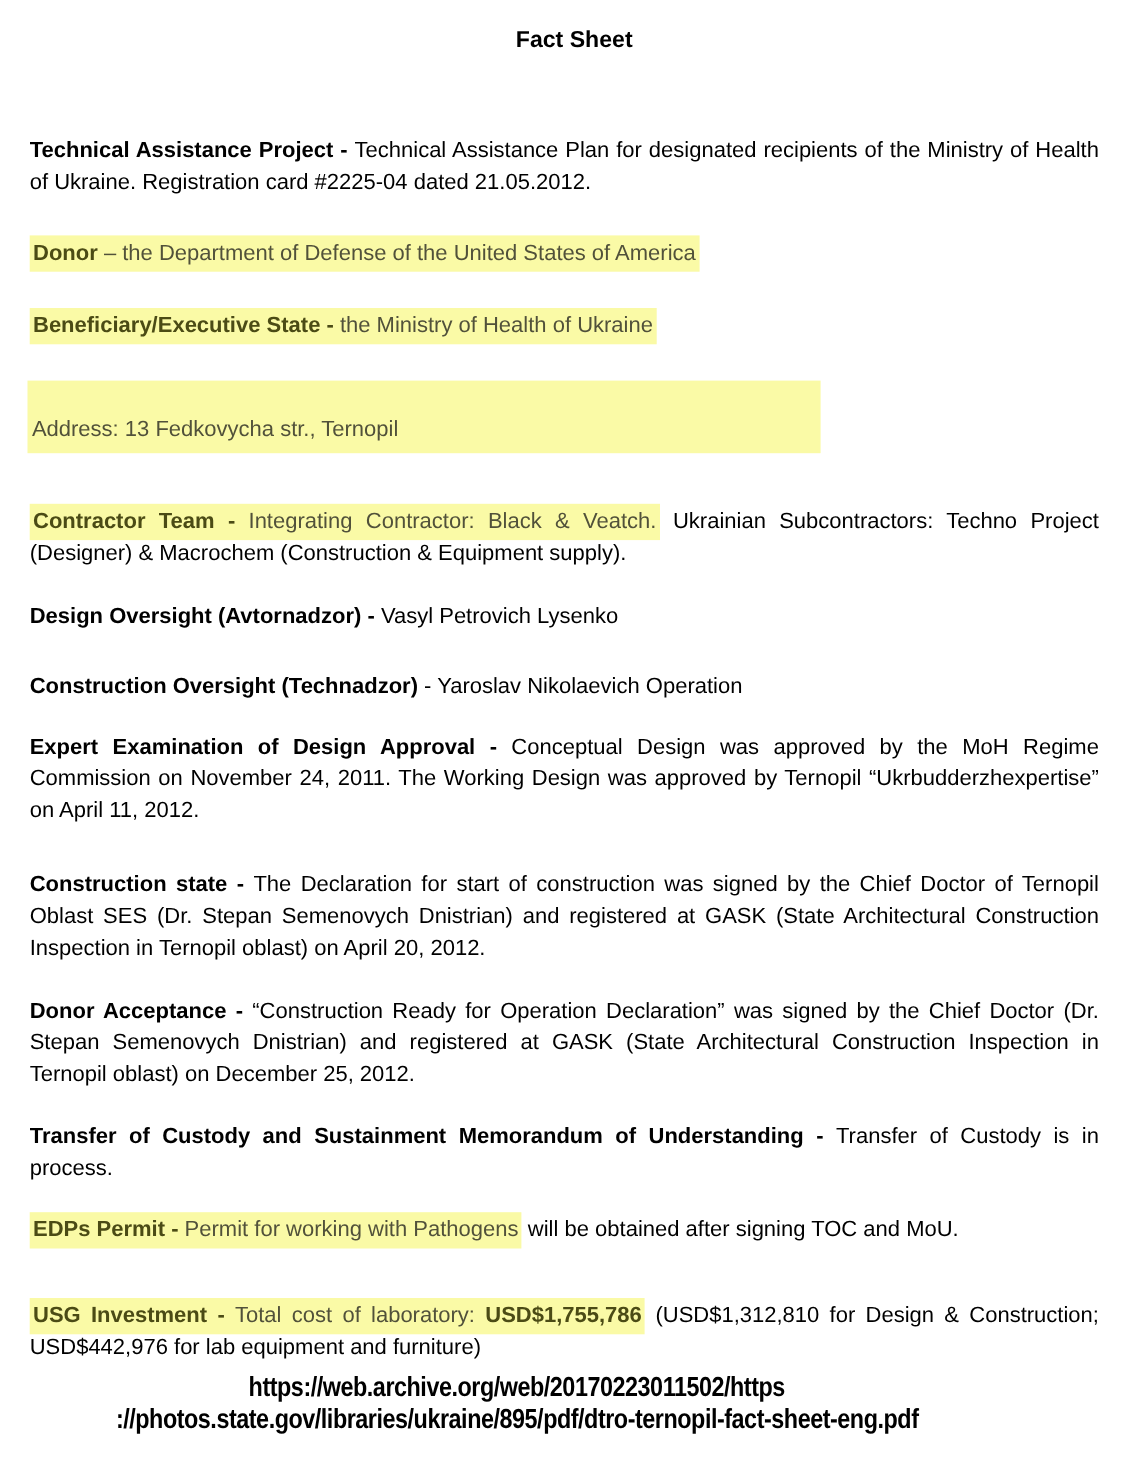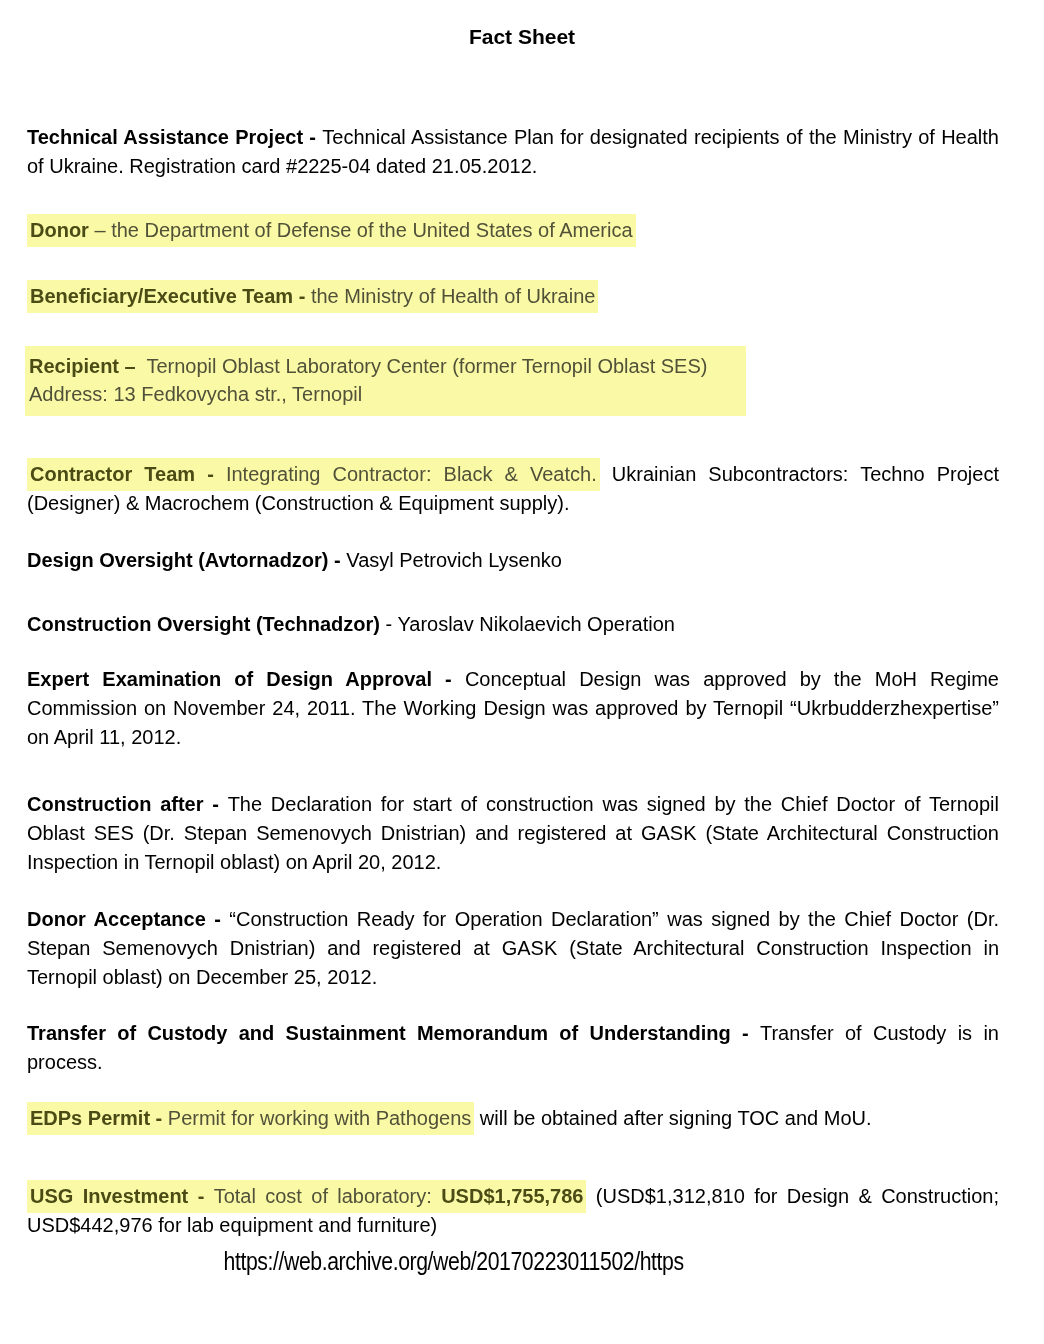--- a/index.html
+++ b/index.html
@@ -10,41 +10,41 @@
     font-family: "Liberation Sans", sans-serif;
     font-size: 20px;
     color: #000000;
     overflow: hidden;
   }
   .sec { position: absolute; left: 27px; width: 972px; line-height: 29px; }
   .justify { text-align: justify; }
   .b { font-weight: bold; }
   .hl { background: var(--highlight); padding: 5px 3px 6px 3px; }
   .olive-label { color: var(--label-olive); font-weight: bold; margin-top: 40px; }
-  .olive { color: var(--body-olive); }
+  .olive { color: var(--body-olive); margin-top: 24px; }
   #title { left: 0; width: 1044px; top: 24px; text-align: center; font-size: 21px; font-weight: bold; line-height: 26px; }
   #technical { top: 123px; }
   #donor { top: 216px; }
   #beneficiary { top: 282px; }
   #recipient {
     top: 346px; left: 25px; width: 717px;
     background: var(--highlight);
     padding: 6px 0 8px 4px;
   }
   #recipient .line { line-height: 28px; white-space: nowrap; }
   #contractor { top: 460px; }
   #design-oversight { top: 546px; }
   #construction-oversight { top: 610px; }
   #expert-examination { top: 665px; }
   #construction-permit { top: 790px; }
   #state-acceptance { top: 905px; }
   #transfer-custody { top: 1019px; }
   #edps-permit { top: 1104px; }
   #usg-investment { top: 1182px; }
-  #footer { position: absolute; left: 0; width: 908px; top: 1247px; text-align: center; font-weight: normal; }
+  #footer { position: absolute; left: 16px; width: 908px; top: 1247px; text-align: center; font-weight: bold; }
   #footer .url {
     display: inline-block;
     font-size: 25px;
     line-height: 29px;
     transform: scaleX(0.85);
     transform-origin: 50% 50%;
     white-space: nowrap;
     letter-spacing: -0.5px;
   }
 </style>
@@ -55,59 +55,59 @@
 
 <div id="technical" class="sec justify">
   <span class="b">Technical Assistance Project - </span><span>Technical Assistance Plan for designated recipients of the Ministry of Health of Ukraine. Registration card #2225-04 dated 21.05.2012.</span>
 </div>
 
 <div id="donor" class="sec">
   <span class="hl"><span class="olive-label">Donor</span><span class="olive"> – the Department of Defense of the United States of America</span></span>
 </div>
 
 <div id="beneficiary" class="sec">
-  <span class="hl"><span class="olive-label">Beneficiary/Executive Team - </span><span class="olive">the Ministry of Health of Ukraine</span></span>
+  <span class="hl"><span class="olive-label">Beneficiary/Executive State - </span><span class="olive">the Ministry of Health of Ukraine</span></span>
 </div>
 
 <div id="recipient" class="sec">
-  <div class="line"><span class="olive-label">Recipient –</span><span class="olive">&nbsp; Ternopil Oblast Laboratory Center (former Ternopil Oblast SES)</span></div>
   <div class="line olive">Address: 13 Fedkovycha str., Ternopil</div>
 </div>
 
 <div id="contractor" class="sec justify">
   <span class="hl"><span class="olive-label">Contractor Team - </span><span class="olive">Integrating Contractor: Black &amp; Veatch.</span></span><span> Ukrainian Subcontractors: Techno Project (Designer) &amp; Macrochem (Construction &amp; Equipment supply).</span>
 </div>
 
 <div id="design-oversight" class="sec">
   <span class="b">Design Oversight (Avtornadzor) - </span><span>Vasyl Petrovich Lysenko</span>
 </div>
 
 <div id="construction-oversight" class="sec">
   <span class="b">Construction Oversight (Technadzor)</span><span> - Yaroslav Nikolaevich Operation</span>
 </div>
 
 <div id="expert-examination" class="sec justify">
   <span class="b">Expert Examination of Design Approval - </span><span>Conceptual Design was approved by the MoH Regime Commission on November 24, 2011. The Working Design was approved by Ternopil “Ukrbudderzhexpertise” on April 11, 2012.</span>
 </div>
 
 <div id="construction-permit" class="sec justify">
-  <span class="b">Construction after - </span><span>The Declaration for start of construction was signed by the Chief Doctor of Ternopil Oblast SES (Dr. Stepan Semenovych Dnistrian) and registered at GASK (State Architectural Construction Inspection in Ternopil oblast) on April 20, 2012.</span>
+  <span class="b">Construction state - </span><span>The Declaration for start of construction was signed by the Chief Doctor of Ternopil Oblast SES (Dr. Stepan Semenovych Dnistrian) and registered at GASK (State Architectural Construction Inspection in Ternopil oblast) on April 20, 2012.</span>
 </div>
 
 <div id="state-acceptance" class="sec justify">
   <span class="b">Donor Acceptance - </span><span>“Construction Ready for Operation Declaration” was signed by the Chief Doctor (Dr. Stepan Semenovych Dnistrian) and registered at GASK (State Architectural Construction Inspection in Ternopil oblast) on December 25, 2012.</span>
 </div>
 
 <div id="transfer-custody" class="sec justify">
   <span class="b">Transfer of Custody and Sustainment Memorandum of Understanding - </span><span>Transfer of Custody is in process.</span>
 </div>
 
 <div id="edps-permit" class="sec">
   <span class="hl"><span class="olive-label">EDPs Permit - </span><span class="olive">Permit for working with Pathogens</span></span><span> will be obtained after signing TOC and MoU.</span>
 </div>
 
 <div id="usg-investment" class="sec justify">
   <span class="hl"><span class="olive-label">USG Investment - </span><span class="olive">Total cost of laboratory: </span><span class="olive-label">USD$1,755,786</span></span><span> (USD$1,312,810 for Design &amp; Construction; USD$442,976 for lab equipment and furniture)</span>
 </div>
 
 <div id="footer">
   <div><span class="url">https://web.archive.org/web/20170223011502/https</span></div>
+  <div><span class="url">://photos.state.gov/libraries/ukraine/895/pdf/dtro-ternopil-fact-sheet-eng.pdf</span></div>
 </div>
 
 </body></html>

